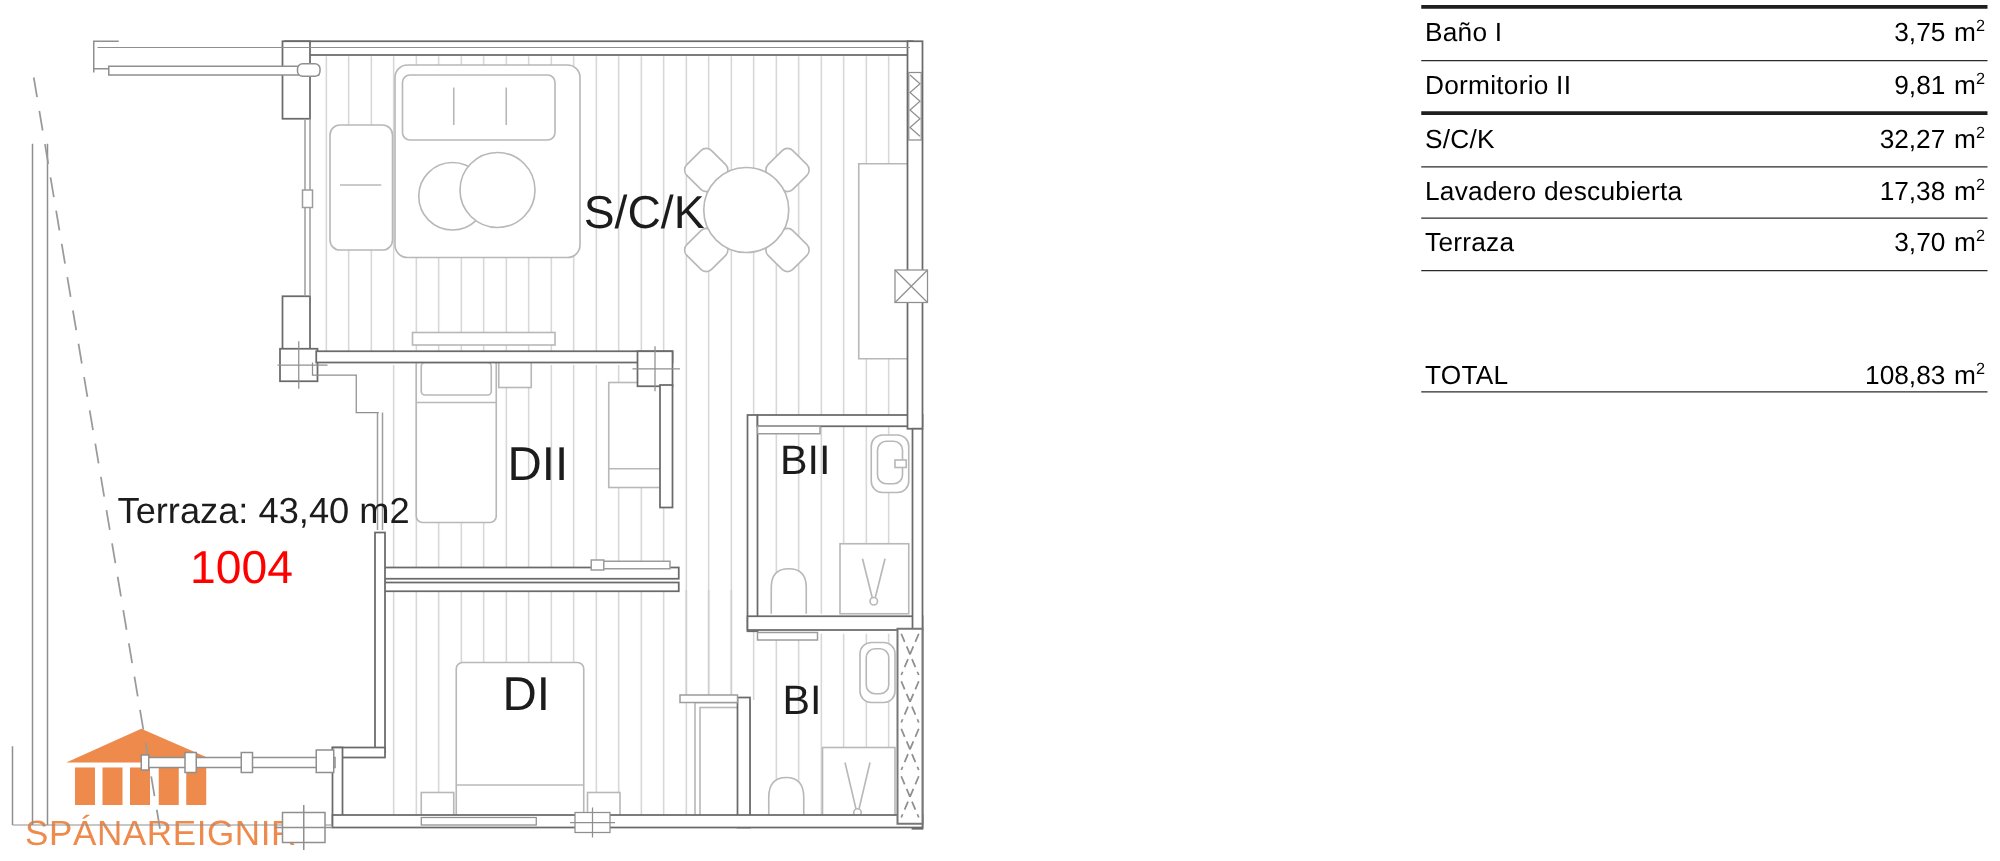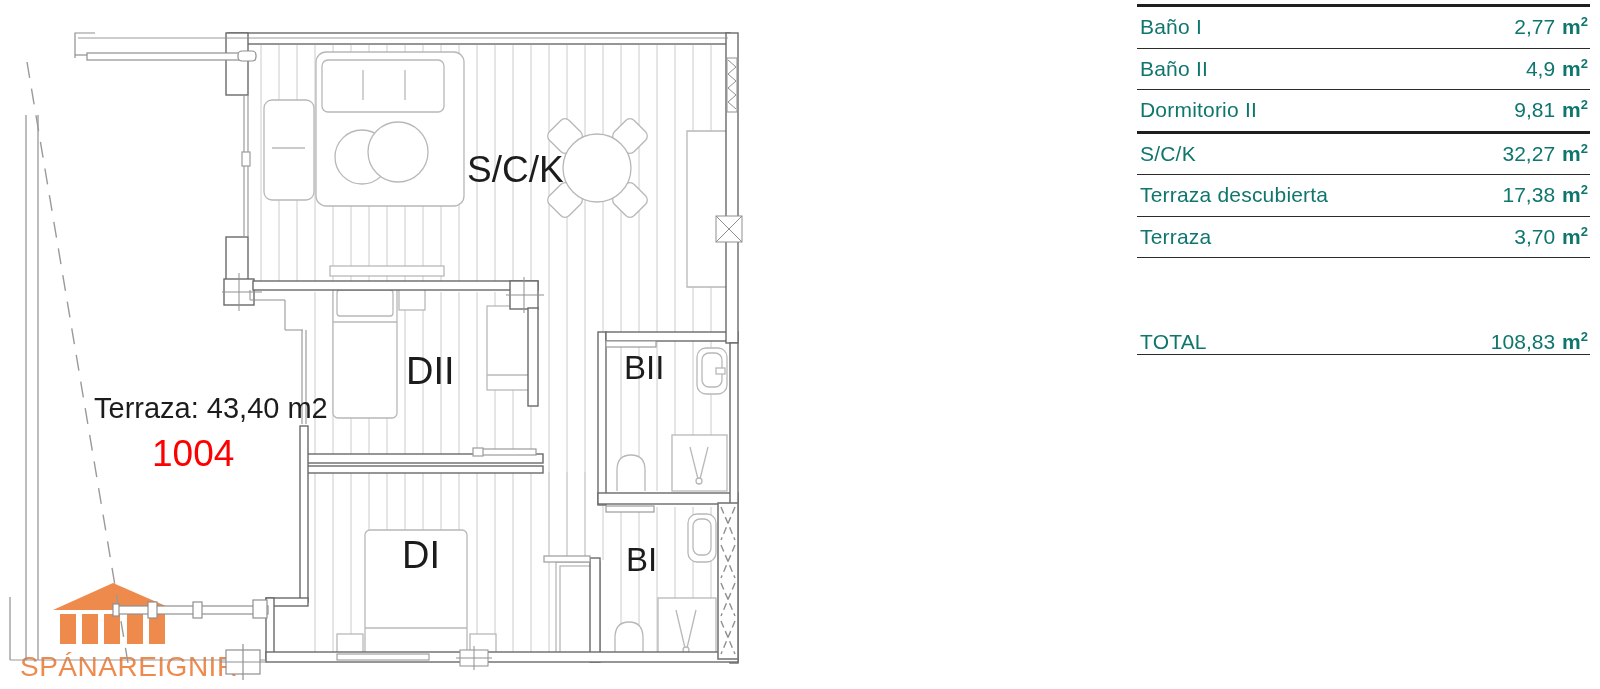--- a/index.html
+++ b/index.html
@@ -5,27 +5,27 @@
   html,body{margin:0;padding:0;background:#fff;}
   body{width:1600px;height:689px;position:relative;overflow:hidden;
        font-family:"Liberation Sans",sans-serif;}
   .stage{position:absolute;inset:0;background:#fff;}
 
   
   .plan{position:absolute;left:0;top:0;width:760px;height:689px;}
 
   
   .area-table{position:absolute;left:1137px;top:4px;width:453px;
-              color:#0f766e;font-size:21px;border-top:3px solid #1f1f1f;}
+              color:#000000;font-size:21px;border-top:3px solid #1f1f1f;}
   .trow{display:flex;justify-content:space-between;align-items:center;
         height:40.5px;border-bottom:1.5px solid #2b2b2b;}
   .trow.b-thick{border-bottom:3px solid #1f1f1f;}
   .trow .lbl{padding-left:3px;letter-spacing:0.2px;}
   .trow .val{padding-right:2px;white-space:nowrap;}
-  .trow .unit{margin-left:7px;font-weight:bold;}
+  .trow .unit{margin-left:7px;}
   .trow sup{font-size:13px;line-height:0;}
   .total-row{margin-top:55px;border-bottom:1.5px solid #2b2b2b;height:41px;align-items:flex-end;}
 </style>
 </head>
 <body>
 
 <div class="stage">
 
   <svg class="plan" viewBox="0 0 760 689">
     <defs>
@@ -224,42 +224,38 @@
       <text x="626" y="571" font-size="33">BI</text>
       <text x="94" y="418" font-size="29">Terraza: 43,40 m2</text>
       <text x="152" y="466" font-size="37" fill="#FF0000">1004</text>
     </g>
   </svg>
 
   <div class="area-table">
 
     <div class="trow">
       <span class="lbl">Baño I</span>
-      <span class="val"><span>2,77</span><span class="unit"><span>m</span><sup>2</sup></span></span>
-    </div>
-
-    <div class="trow">
-      <span class="lbl">Baño II</span>
-      <span class="val"><span>4,9</span><span class="unit"><span>m</span><sup>2</sup></span></span>
-    </div>
+      <span class="val"><span>3,75</span><span class="unit"><span>m</span><sup>2</sup></span></span>
+    </div>
+
 
 
     <div class="trow b-thick">
       <span class="lbl">Dormitorio II</span>
       <span class="val"><span>9,81</span><span class="unit"><span>m</span><sup>2</sup></span></span>
     </div>
 
     <div class="trow">
       <span class="lbl">S/C/K</span>
       <span class="val"><span>32,27</span><span class="unit"><span>m</span><sup>2</sup></span></span>
     </div>
 
 
     <div class="trow">
-      <span class="lbl">Terraza descubierta</span>
+      <span class="lbl">Lavadero descubierta</span>
       <span class="val"><span>17,38</span><span class="unit"><span>m</span><sup>2</sup></span></span>
     </div>
 
     <div class="trow">
       <span class="lbl">Terraza</span>
       <span class="val"><span>3,70</span><span class="unit"><span>m</span><sup>2</sup></span></span>
     </div>
 
     <div class="trow total-row">
       <span class="lbl">TOTAL</span>

